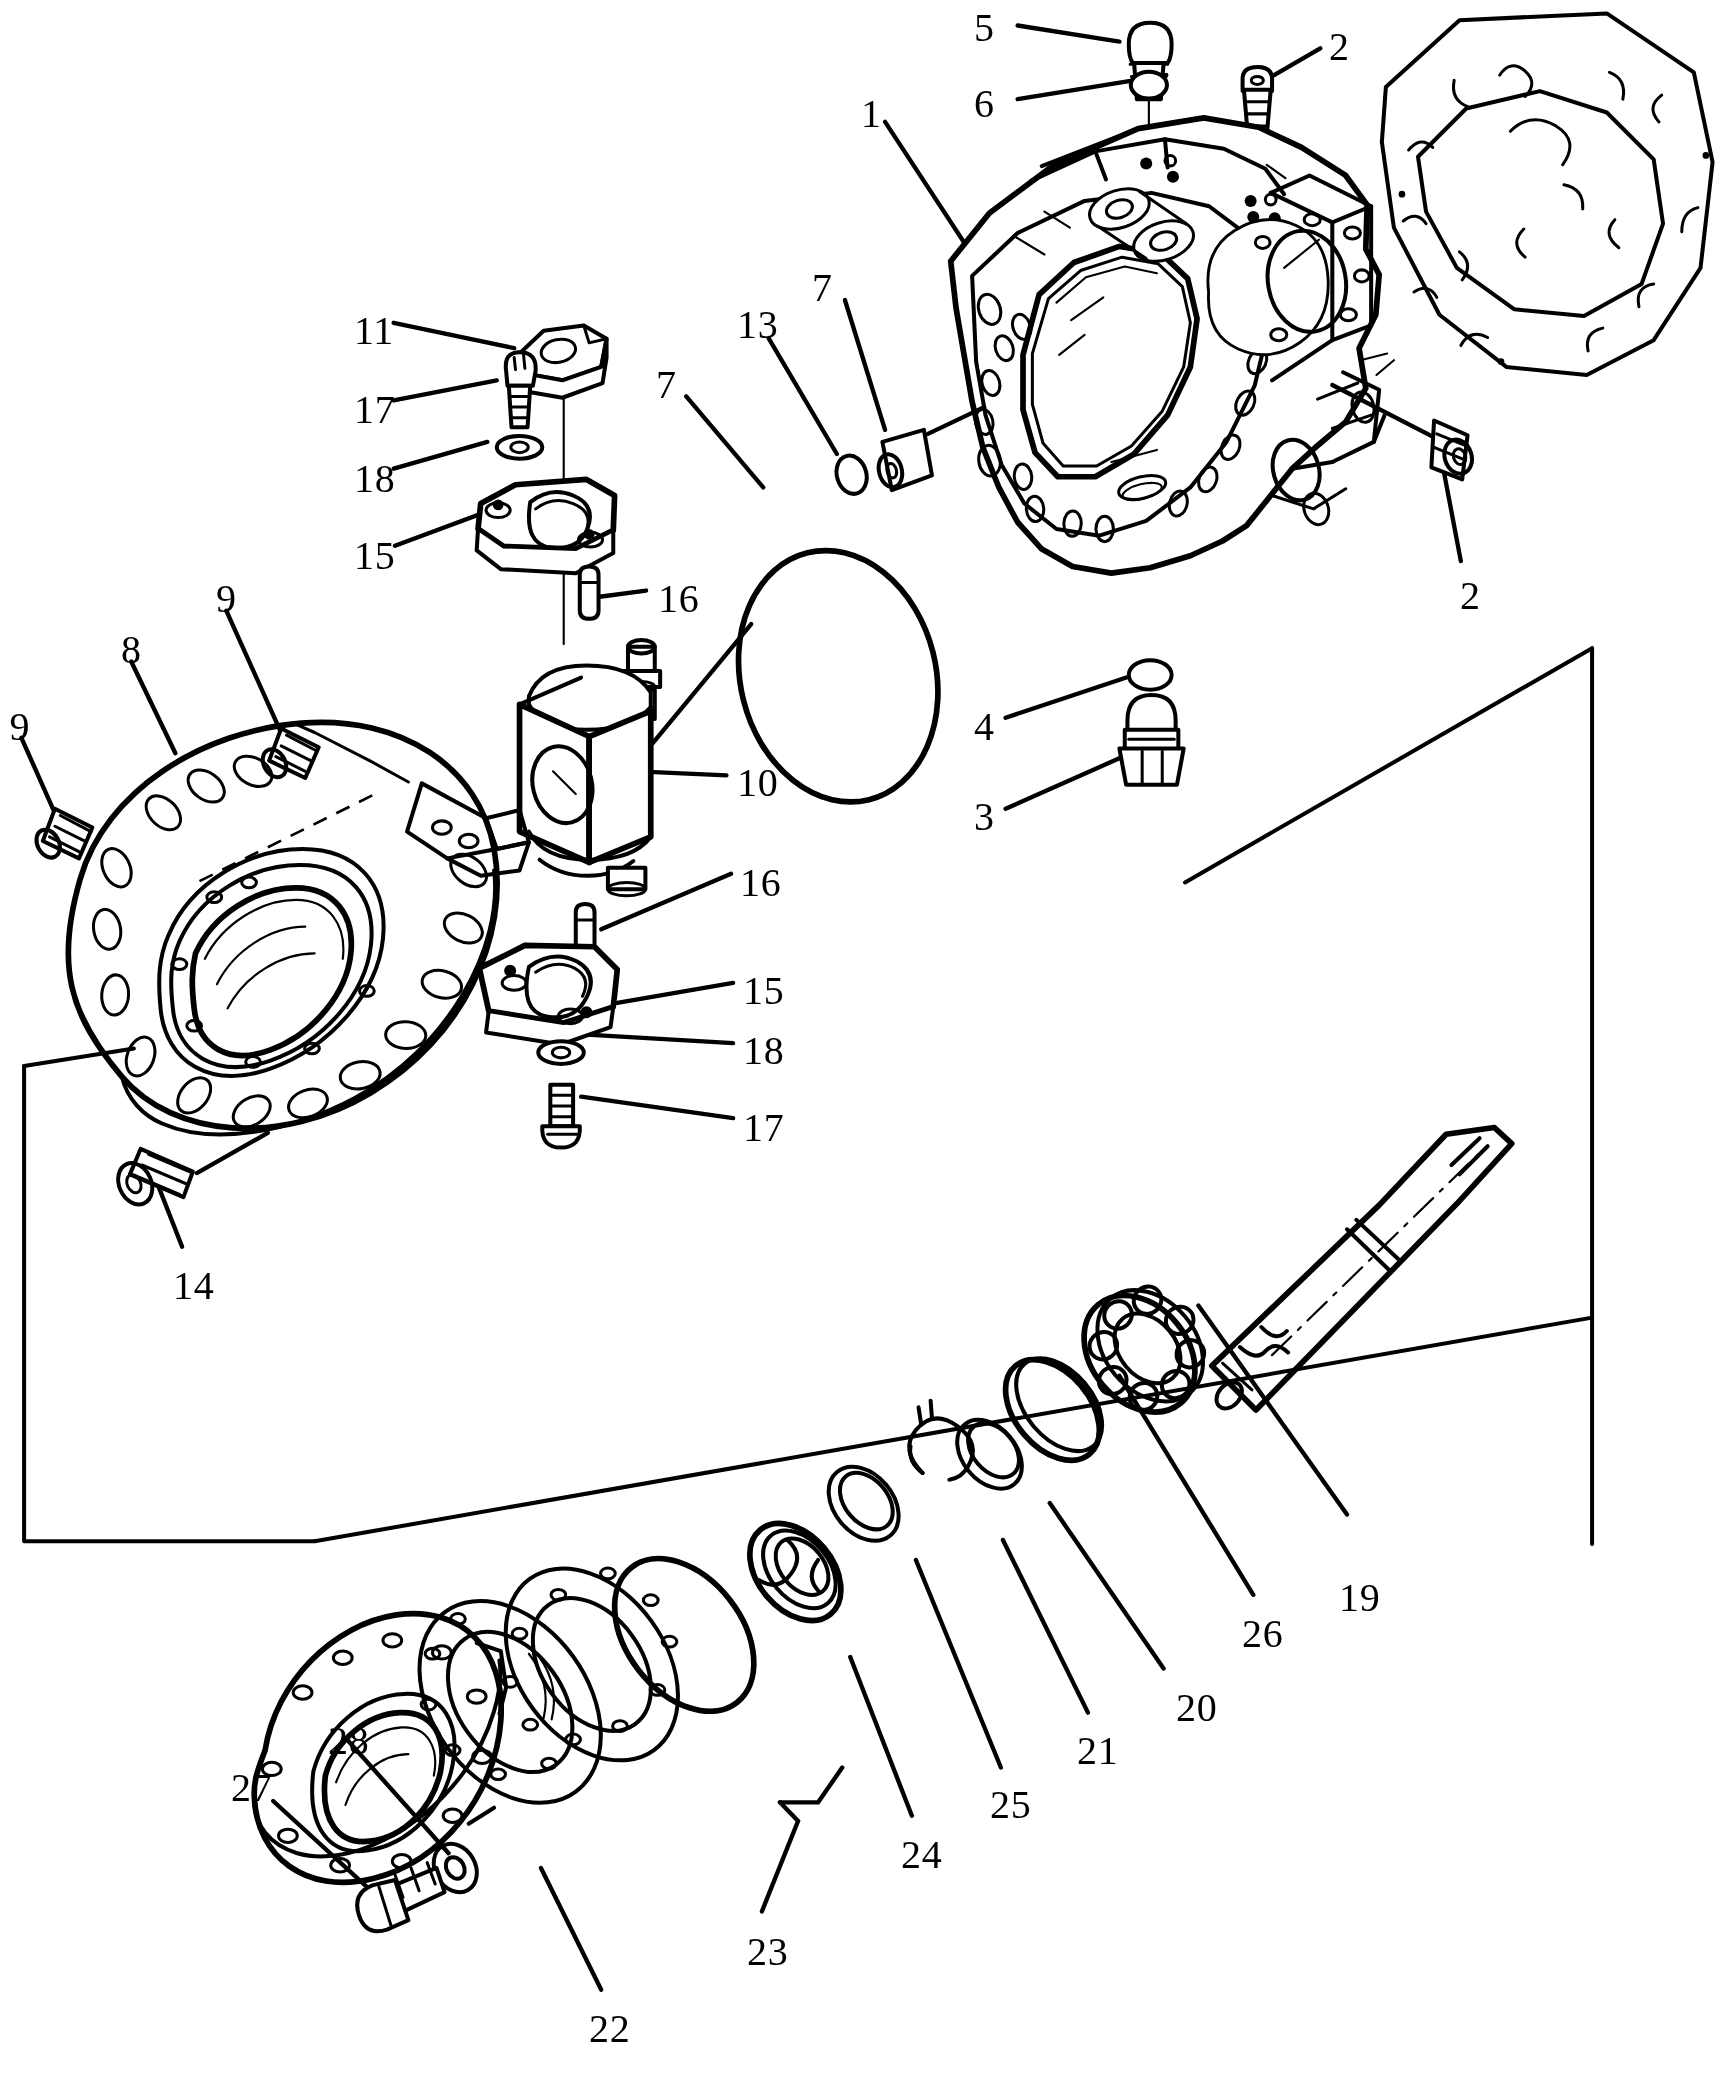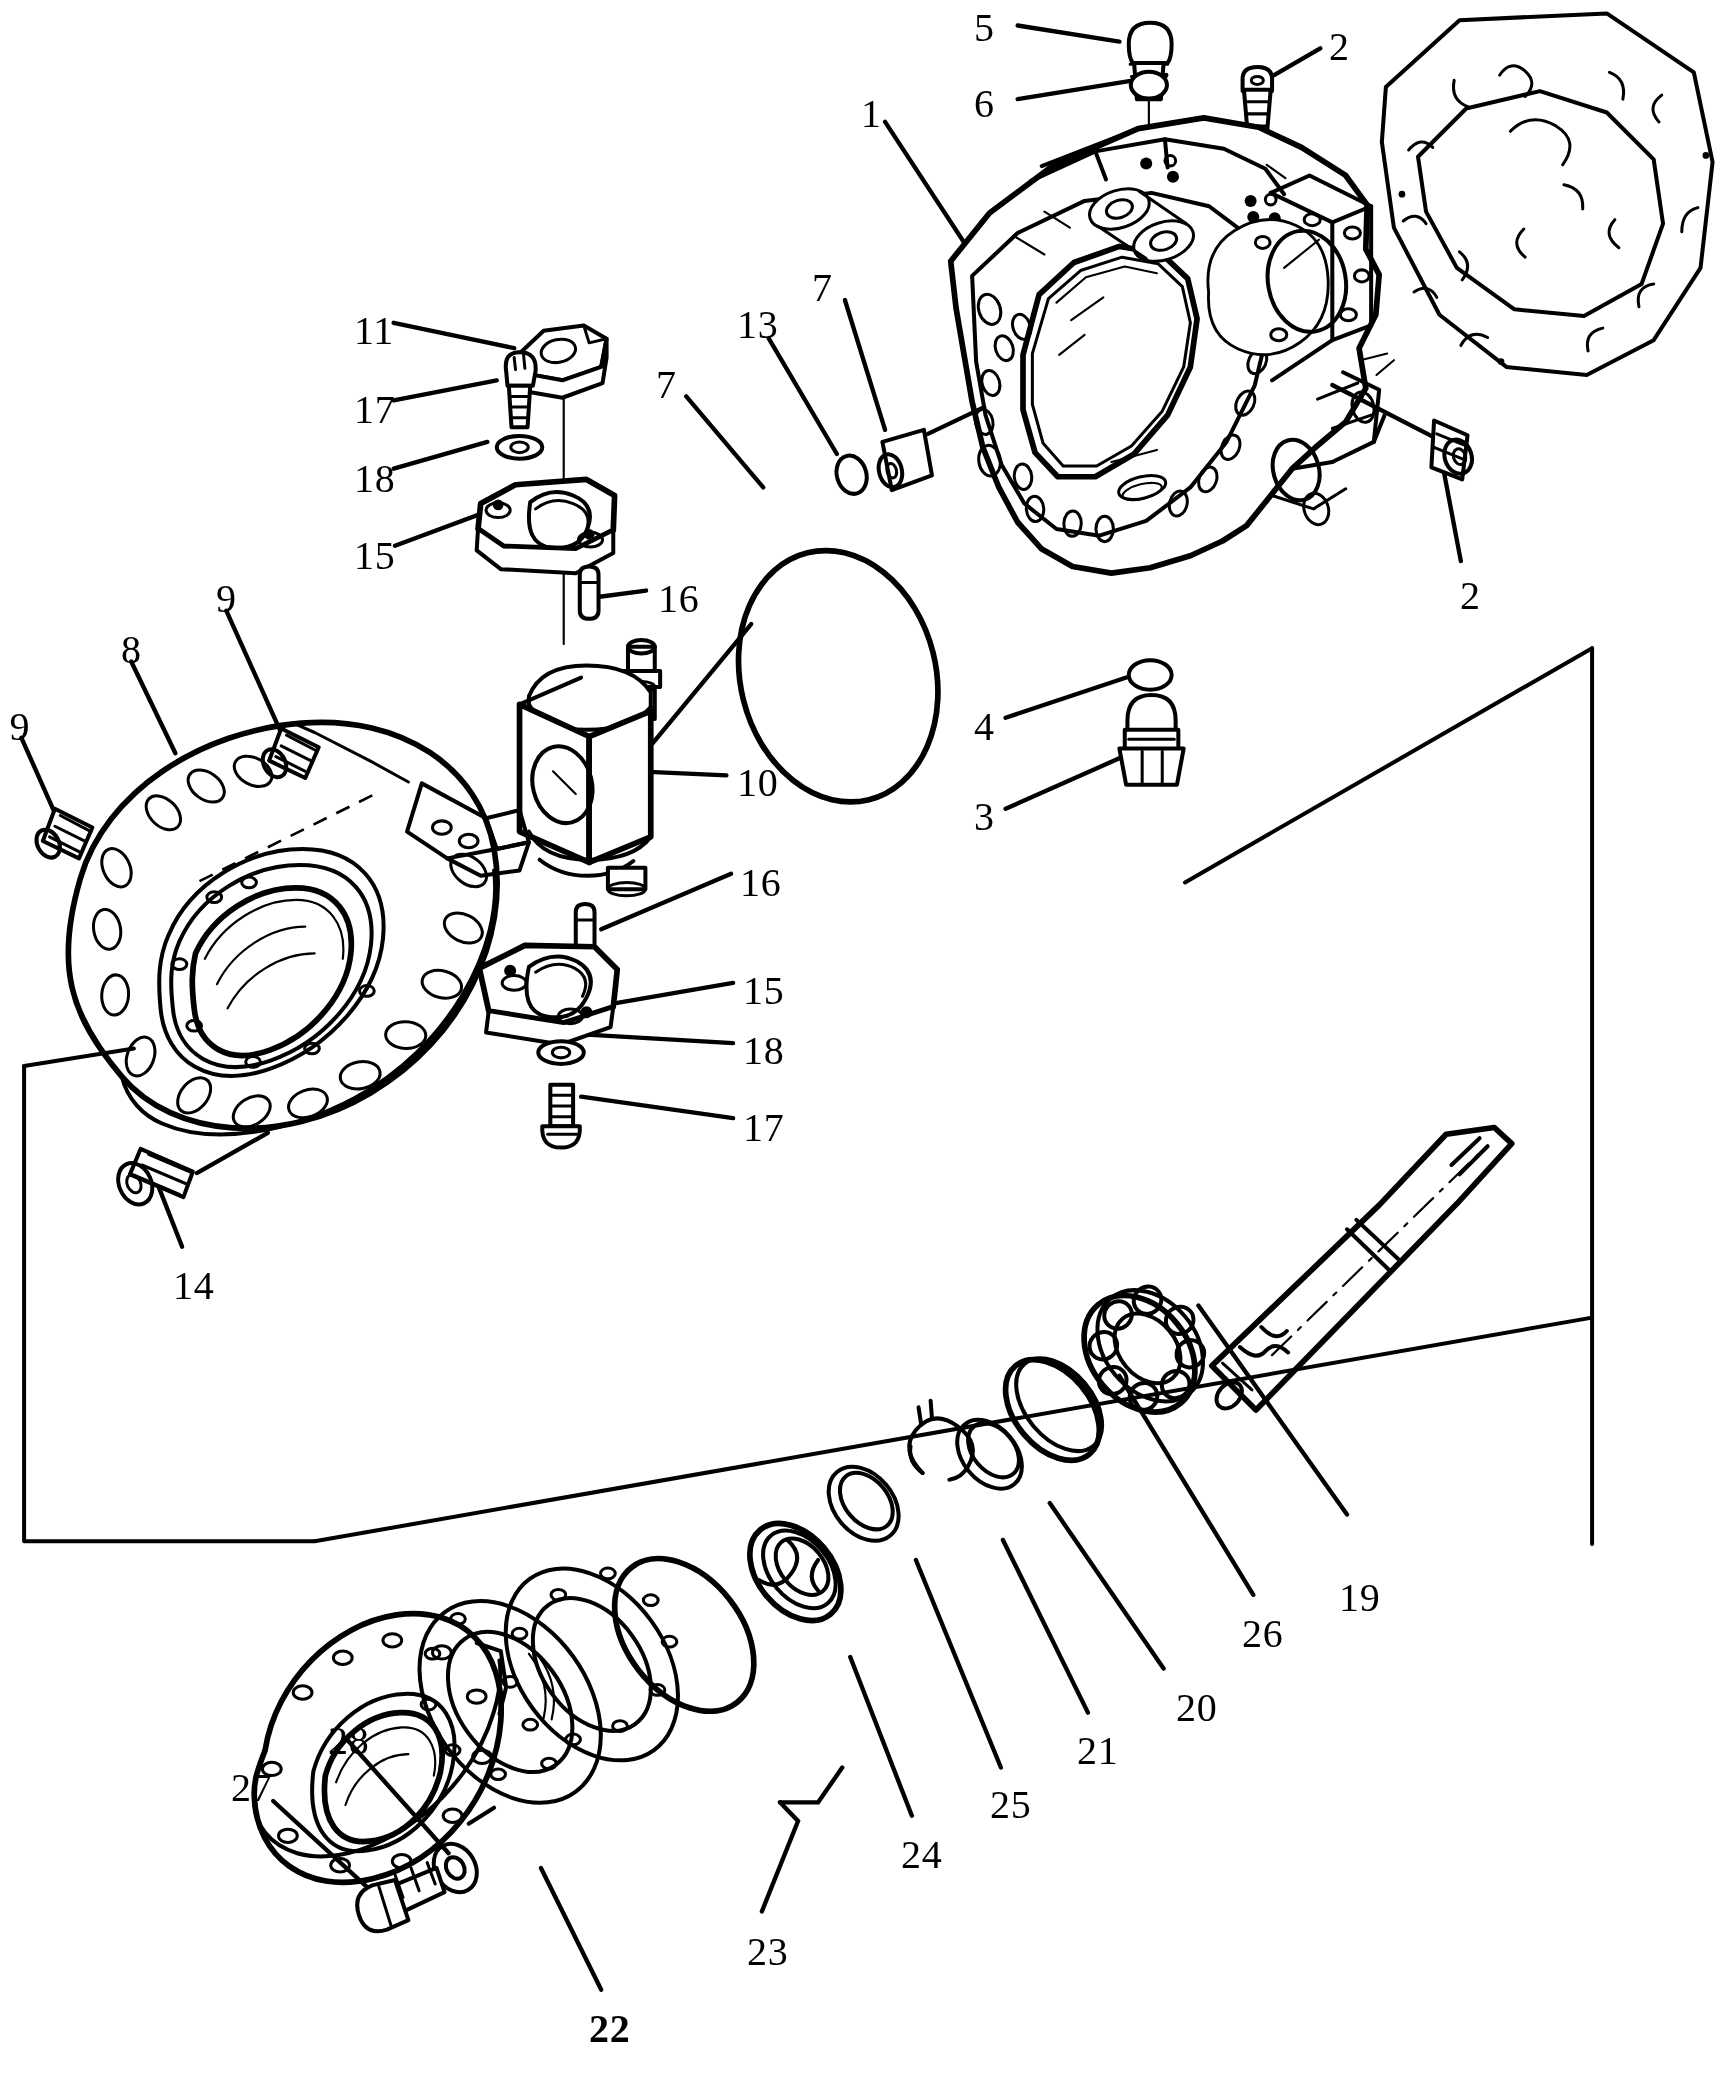--- a/index.html
+++ b/index.html
@@ -627,21 +627,21 @@
 <div class="callout" style="left:743px;top:971px;">15</div>
 <div class="callout" style="left:658px;top:579px;">16</div>
 <div class="callout" style="left:740px;top:863px;">16</div>
 <div class="callout" style="left:354px;top:390px;">17</div>
 <div class="callout" style="left:743px;top:1108px;">17</div>
 <div class="callout" style="left:354px;top:459px;">18</div>
 <div class="callout" style="left:743px;top:1031px;">18</div>
 <div class="callout" style="left:1339px;top:1534px;margin-top:44px;">19</div>
 <div class="callout" style="left:1176px;top:1688px;">20</div>
 <div class="callout" style="left:1077px;top:1731px;">21</div>
-<div class="callout" style="left:589px;top:2009px;font-weight:bold;">22</div>
+<div class="callout" style="left:589px;top:2009px;">22</div>
 <div class="callout" style="left:747px;top:1932px;">23</div>
 <div class="callout" style="left:901px;top:1835px;">24</div>
 <div class="callout" style="left:990px;top:1785px;">25</div>
 <div class="callout" style="left:1242px;top:1614px;">26</div>
 <div class="callout" style="left:231px;top:1768px;text-align:right;">27</div>
 <div class="callout" style="left:328px;top:1721px;">28</div>
 
 </div>
 
 

